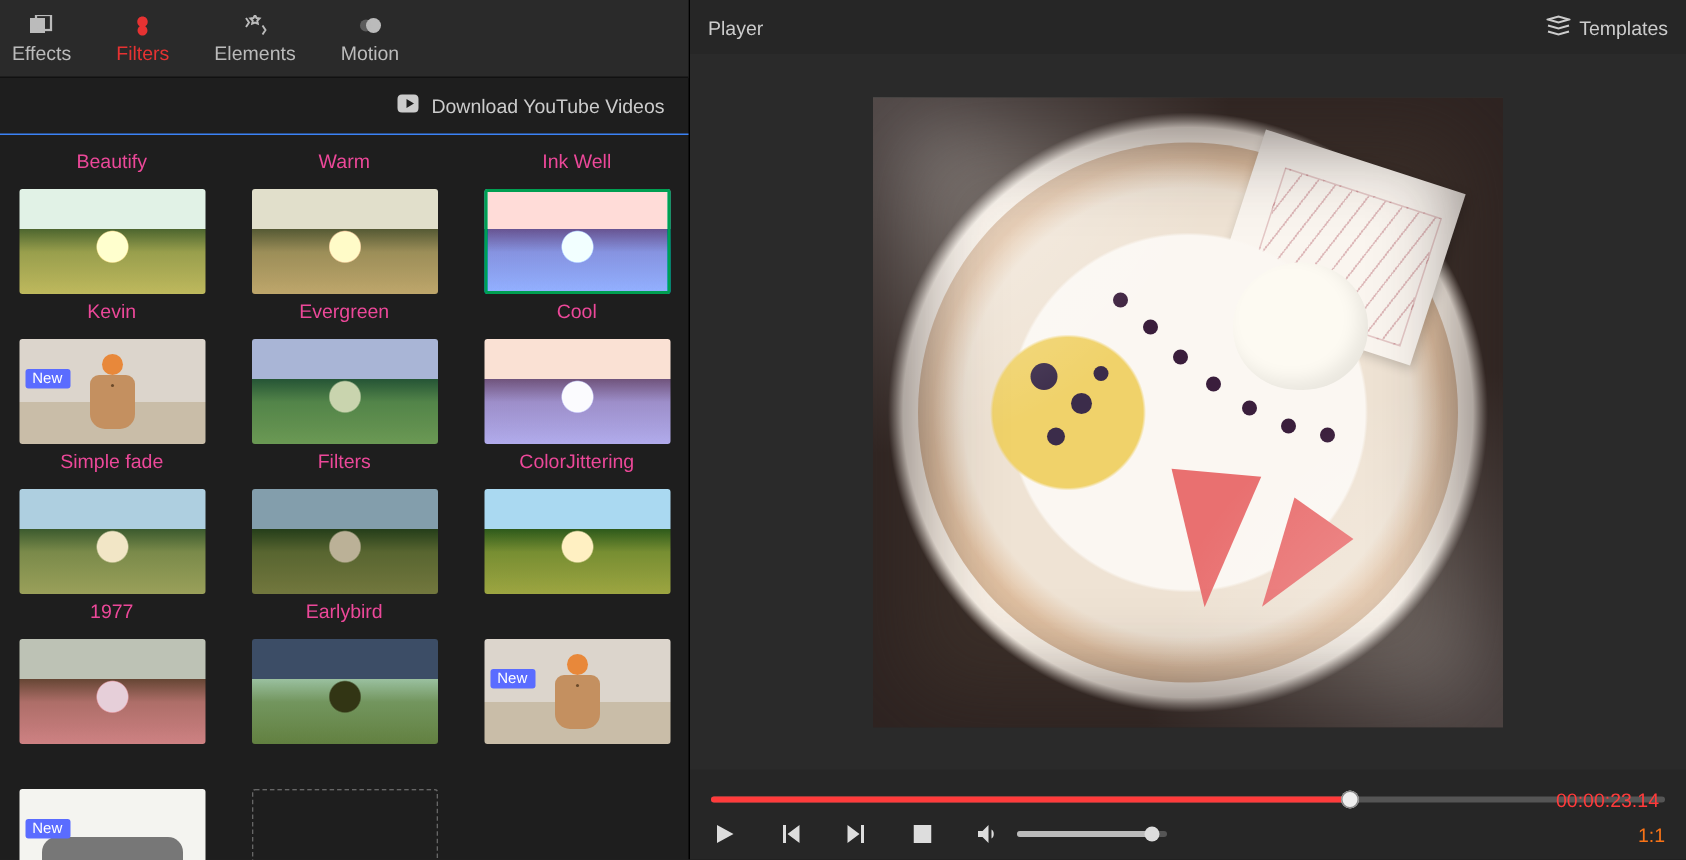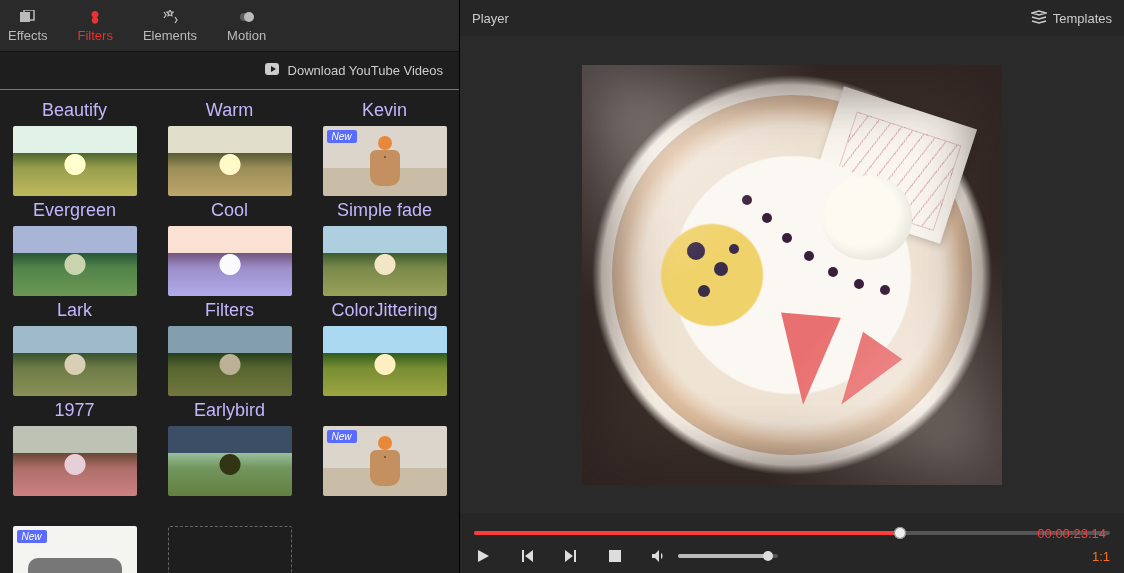--- a/index.html
+++ b/index.html
@@ -22,26 +22,26 @@
 
 .download-bar { display: flex; align-items: center; justify-content: flex-end; padding: 10px 16px; font-size: 13px; color: #ccc; border-bottom: 1px solid #3b82f6; gap: 7px; cursor: pointer; }
 
 .filters-scroll { flex: 1; overflow-y: auto; padding: 10px 6px; position: relative; }
 .filters-scroll::-webkit-scrollbar { width: 8px; }
 .filters-scroll::-webkit-scrollbar-track { background: #222; }
 .filters-scroll::-webkit-scrollbar-thumb { background: #555; border-radius: 4px; }
 
 .filters-grid { display: grid; grid-template-columns: repeat(3, 1fr); gap: 4px 18px; }
 .filter-item { display: flex; flex-direction: column; align-items: center; cursor: pointer; }
-.filter-label { font-size: 18px; color: #c4b5fd; margin-bottom: 8px; height: 18px; }
+.filter-label { font-size: 13px; color: #ec4899; margin-bottom: 8px; height: 18px; }
 .thumb { width: 124px; height: 70px; border-radius: 2px; position: relative; overflow: hidden; }
 .thumb.selected { outline: 2px solid #e63232; outline-offset: -2px; }
 .thumb.placeholder { border: 1px dashed #666; background: transparent; }
 
-.new-badge { position: absolute; top: 4px; left: 4px; background: #5a6cff; color: #fff; font-size: 10px; padding: 1px 5px; border-radius: 2px; font-style: italic; }
+.new-badge { position: absolute; top: 20px; left: 4px; background: #5a6cff; color: #fff; font-size: 10px; padding: 1px 5px; border-radius: 2px; }
 
 
 .field-base { background: linear-gradient(to bottom, #aecfe0 0%, #aecfe0 38%, #3b5a2e 38%, #7a8a4a 60%, #9aa05a 100%); }
 .field-base::after { content:""; position:absolute; inset:0; background: radial-gradient(circle at 50% 55%, #f2e6c6 0 10px, transparent 11px); }
 .v-beautify { filter: sepia(0.35) saturate(1.4) brightness(1.1); }
 .v-warm { filter: sepia(0.5) hue-rotate(-10deg) saturate(1.2); }
 .v-inkwell { filter: grayscale(0.1) brightness(1.15) hue-rotate(160deg) saturate(1.3); }
 .v-evergreen { filter: hue-rotate(30deg) saturate(1.1) brightness(0.9); }
 .v-cool { filter: brightness(1.15) hue-rotate(180deg) saturate(0.8); }
 .v-lark { filter: brightness(0.9) saturate(0.9); }
@@ -154,40 +154,40 @@
       <div class="filters-grid" id="filters-grid">
           <div class="filter-item">
             <div class="filter-label">Beautify</div>
             <div class="thumb field-base v-beautify"></div>
           </div>
           <div class="filter-item">
             <div class="filter-label">Warm</div>
             <div class="thumb field-base v-warm"></div>
           </div>
           <div class="filter-item">
+            <div class="filter-label">Ink Well</div>
+            <div class="thumb field-base v-inkwell selected"></div>
+          </div>
+          <div class="filter-item">
             <div class="filter-label">Kevin</div>
             <div class="thumb vase-base">
               <span class="new-badge">New</span>
             </div>
           </div>
           <div class="filter-item">
             <div class="filter-label">Evergreen</div>
             <div class="thumb field-base v-evergreen"></div>
           </div>
           <div class="filter-item">
             <div class="filter-label">Cool</div>
             <div class="thumb field-base v-cool"></div>
           </div>
           <div class="filter-item">
             <div class="filter-label">Simple fade</div>
             <div class="thumb field-base"></div>
-          </div>
-          <div class="filter-item">
-            <div class="filter-label">Lark</div>
-            <div class="thumb field-base v-lark"></div>
           </div>
           <div class="filter-item">
             <div class="filter-label">Filters</div>
             <div class="thumb field-base v-sweets"></div>
           </div>
           <div class="filter-item">
             <div class="filter-label">ColorJittering</div>
             <div class="thumb field-base v-jitter"></div>
           </div>
           <div class="filter-item">

